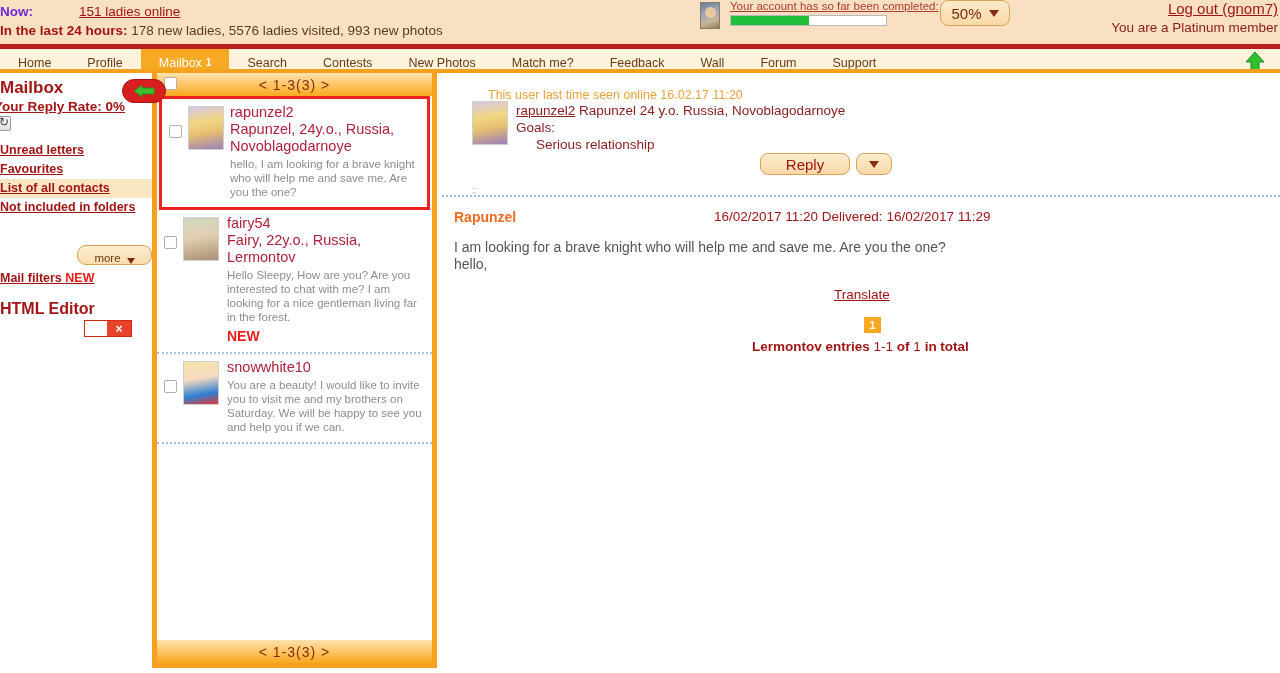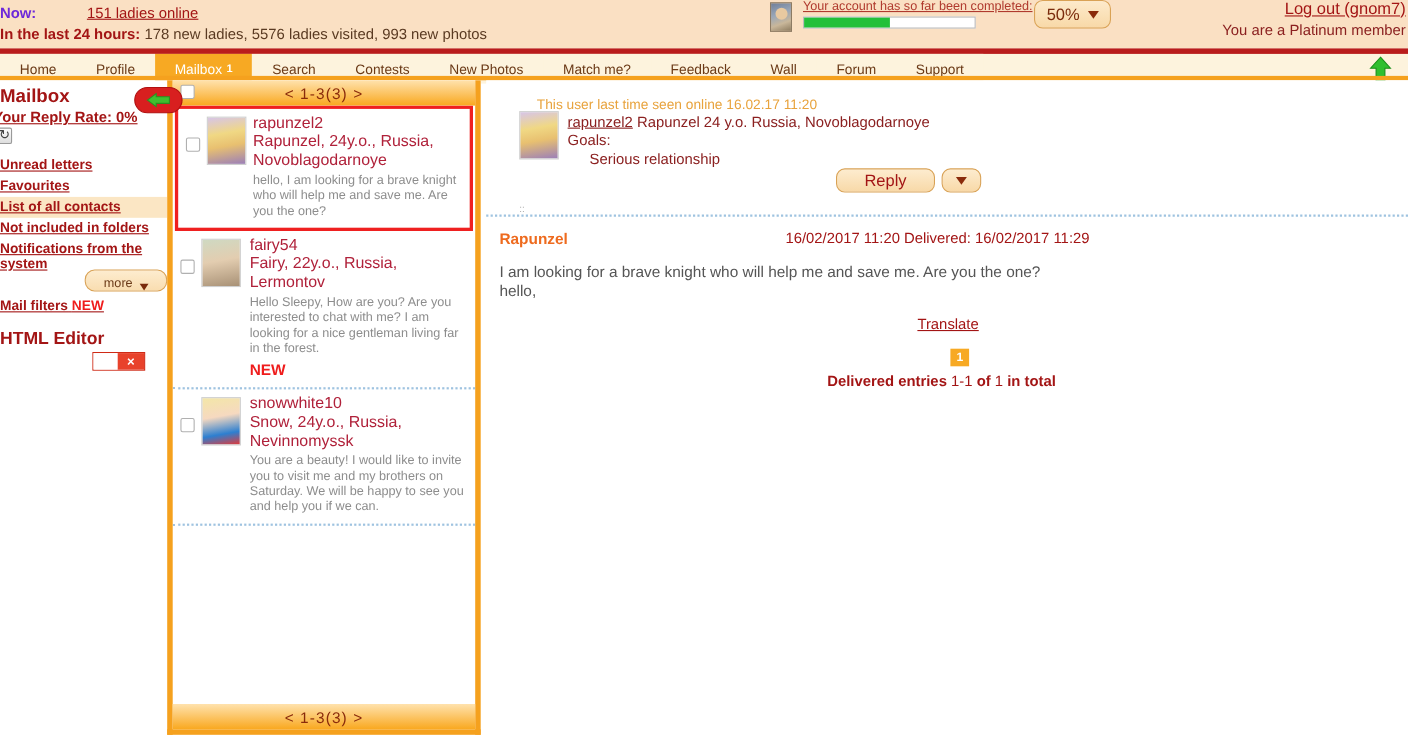--- a/index.html
+++ b/index.html
@@ -372,21 +372,20 @@
   <div class="sidebar">
     <div class="sb-title">Mailbox</div>
     <div class="sb-reply">Your Reply Rate: 0%</div>
     <div class="sb-refresh"></div>
 
     <div class="sb-links" id="sbLinks">
         <span class="sb-link">Unread letters</span>
         <span class="sb-link">Favourites</span>
         <span class="sb-link sel">List of all contacts</span>
         <span class="sb-link">Not included in folders</span>
-        <span class="sb-link">Notifications from the system</span>
       </div>
 
     <div class="more-btn">
       <span>more</span>
       <span class="caret-dn"></span>
     </div>
 
     <div class="mail-filters">
       <span>Mail filters</span>
       <span class="new">NEW</span>
@@ -428,21 +427,20 @@
             <div class="msg-meta">Fairy, 22y.o., Russia, Lermontov</div>
             <div class="msg-preview">Hello Sleepy, How are you? Are you interested to chat with me? I am looking for a nice gentleman living far in the forest.</div>
           </div>
           <div class="msg-new">NEW</div>
         </div>
         <div class="msgrow">
           <div class="rowcheck"></div>
           <div class="avatar av-snow"></div>
           <div class="mtext">
             <div class="msg-user">snowwhite10</div>
-            <div class="msg-meta">Snow, 24y.o., Russia, Nevinnomyssk</div>
             <div class="msg-preview">You are a beauty! I would like to invite you to visit me and my brothers on Saturday. We will be happy to see you and help you if we can.</div>
           </div>
         </div>
       </div>
 
     <div class="list-pager-bottom">
       <span class="pager-text">&lt;  1-3(3)  &gt;</span>
     </div>
   </div>
 
@@ -469,21 +467,21 @@
     <div class="thread-dates">16/02/2017 11:20 Delivered: 16/02/2017 11:29</div>
 
     <div class="thread-body">
       <div>I am looking for a brave knight who will help me and save me. Are you the one?</div>
       <div>hello,</div>
     </div>
 
     <div class="translate-link">Translate</div>
     <div class="page-num">1</div>
     <div class="entries-line">
-      <b>Delivered entries</b>
+      <b>Lermontov entries</b>
       <span class="num">1-1</span>
       <b>of</b>
       <span class="num">1</span>
       <b>in total</b>
     </div>
   </div>
 
 </div>
 
 </body></html>

